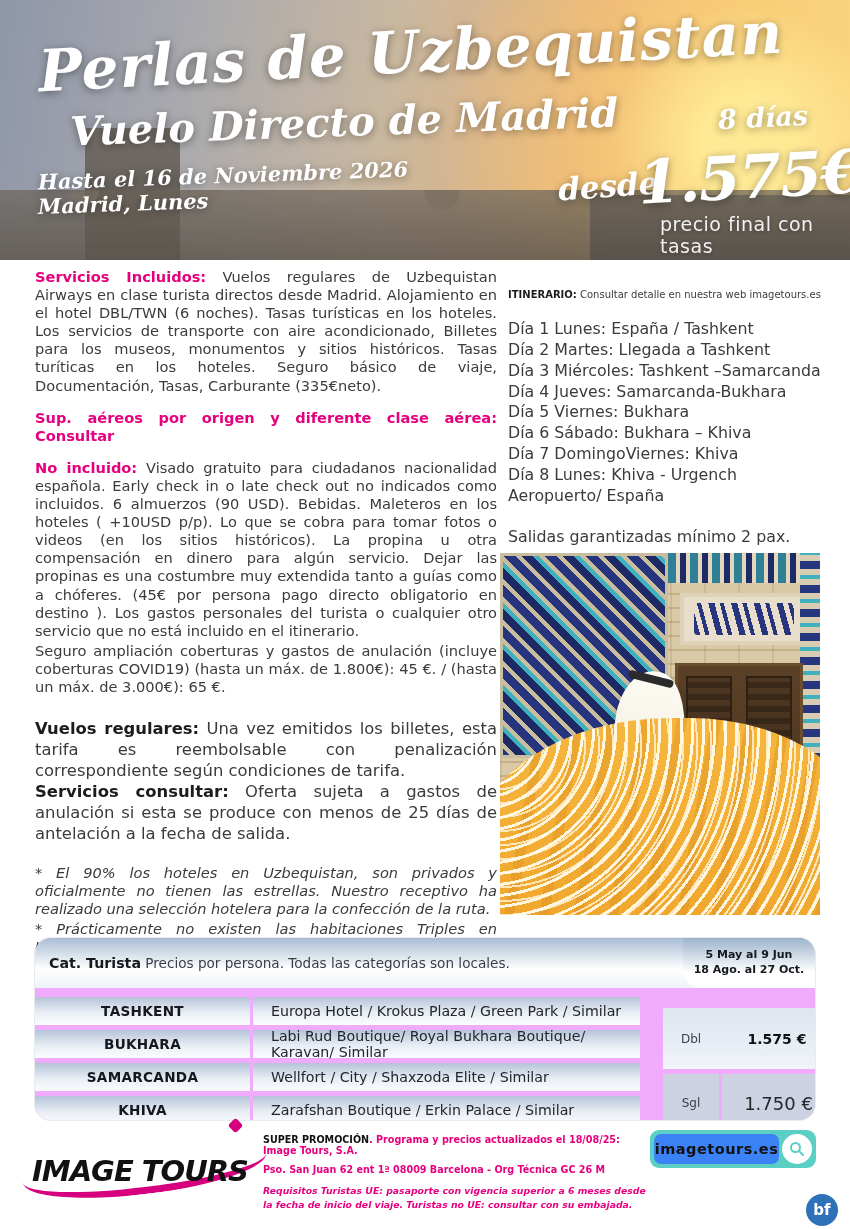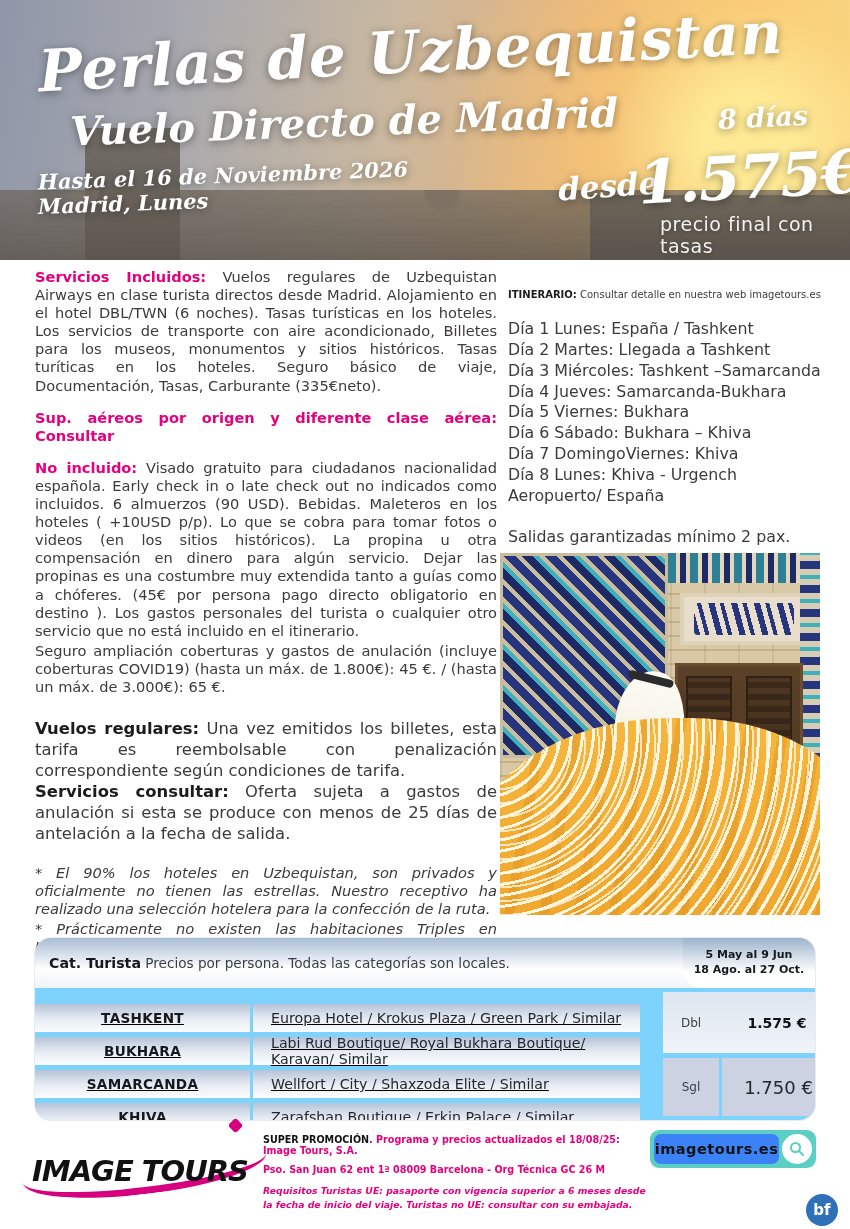--- a/index.html
+++ b/index.html
@@ -100,29 +100,29 @@
   .priceTable { position:absolute; left:35px; top:938px; width:780px; height:182px;
     border-radius:16px; background:#fff; box-shadow:0 0 0 1px rgba(160,175,195,.25); overflow:hidden; }
   .pt-header { position:relative; height:50px;
     background:linear-gradient(180deg,#a9bdd4 0%,#ffffff 62%,#eef3f9 100%); }
   .pt-cat { position:absolute; left:14px; top:17px; font-size:13.6px; color:#3a3f47; }
   .pt-cat b { color:#15181d; font-size:14.2px; }
   .pt-dates { position:absolute; right:0; top:0; width:132px; height:50px;
     background:linear-gradient(180deg,#9db3cc 0%,#ffffff 68%); border-radius:0 14px 0 18px;
     display:flex; flex-direction:column; align-items:center; justify-content:center;
     font-size:11px; font-weight:bold; color:#15181d; line-height:1.35; }
-  .pt-body { position:relative; height:132px; padding-top:16px; background:#7dd3fc;text-decoration:underline; }
+  .pt-body { position:relative; height:132px; padding-top:9px; background:#f0abfc; }
   .pt-row { display:flex; gap:3px; margin:0 0 5px 0; height:28px; }
   .pt-city { width:215px; display:flex; align-items:center; justify-content:center;
     font-size:13.6px; font-weight:bold; color:#15181d; letter-spacing:.3px;
     background:linear-gradient(180deg,#b5c3d8 0%,#e8edf4 55%,#fbfcfe 100%); }
   .pt-hotels { width:387px; display:flex; align-items:center; padding-left:18px;
     font-size:14.2px; color:#23262b;
     background:linear-gradient(180deg,#b5c3d8 0%,#e8edf4 55%,#fbfcfe 100%); }
-  .pt-prices { position:absolute; right:0; top:4px; width:152px; height:124px; }
+  .pt-prices { position:absolute; right:0; top:20px; width:152px; height:124px; }
   .pt-dbl { position:absolute; left:0; top:0; width:172px; height:61px; display:flex;
     background:linear-gradient(180deg,#dde5ef,#f0f4f9); }
   .pt-sgl { position:absolute; left:0; top:66px; width:172px; height:58px; display:flex; gap:3px; }
   .pt-plabel { width:56px; display:flex; align-items:center; justify-content:center; font-size:12px; color:#3a3f47; }
   .pt-pvalue { flex:1; display:flex; align-items:center; justify-content:center; }
   .pt-dbl .pt-pvalue { font-size:14px; font-weight:900; color:#0e1116; }
   .pt-sgl .pt-plabel { background:#ccd2e1; }
   .pt-sgl .pt-pvalue { background:#ccd2e1; font-size:18px; color:#23262b; }
 
   

